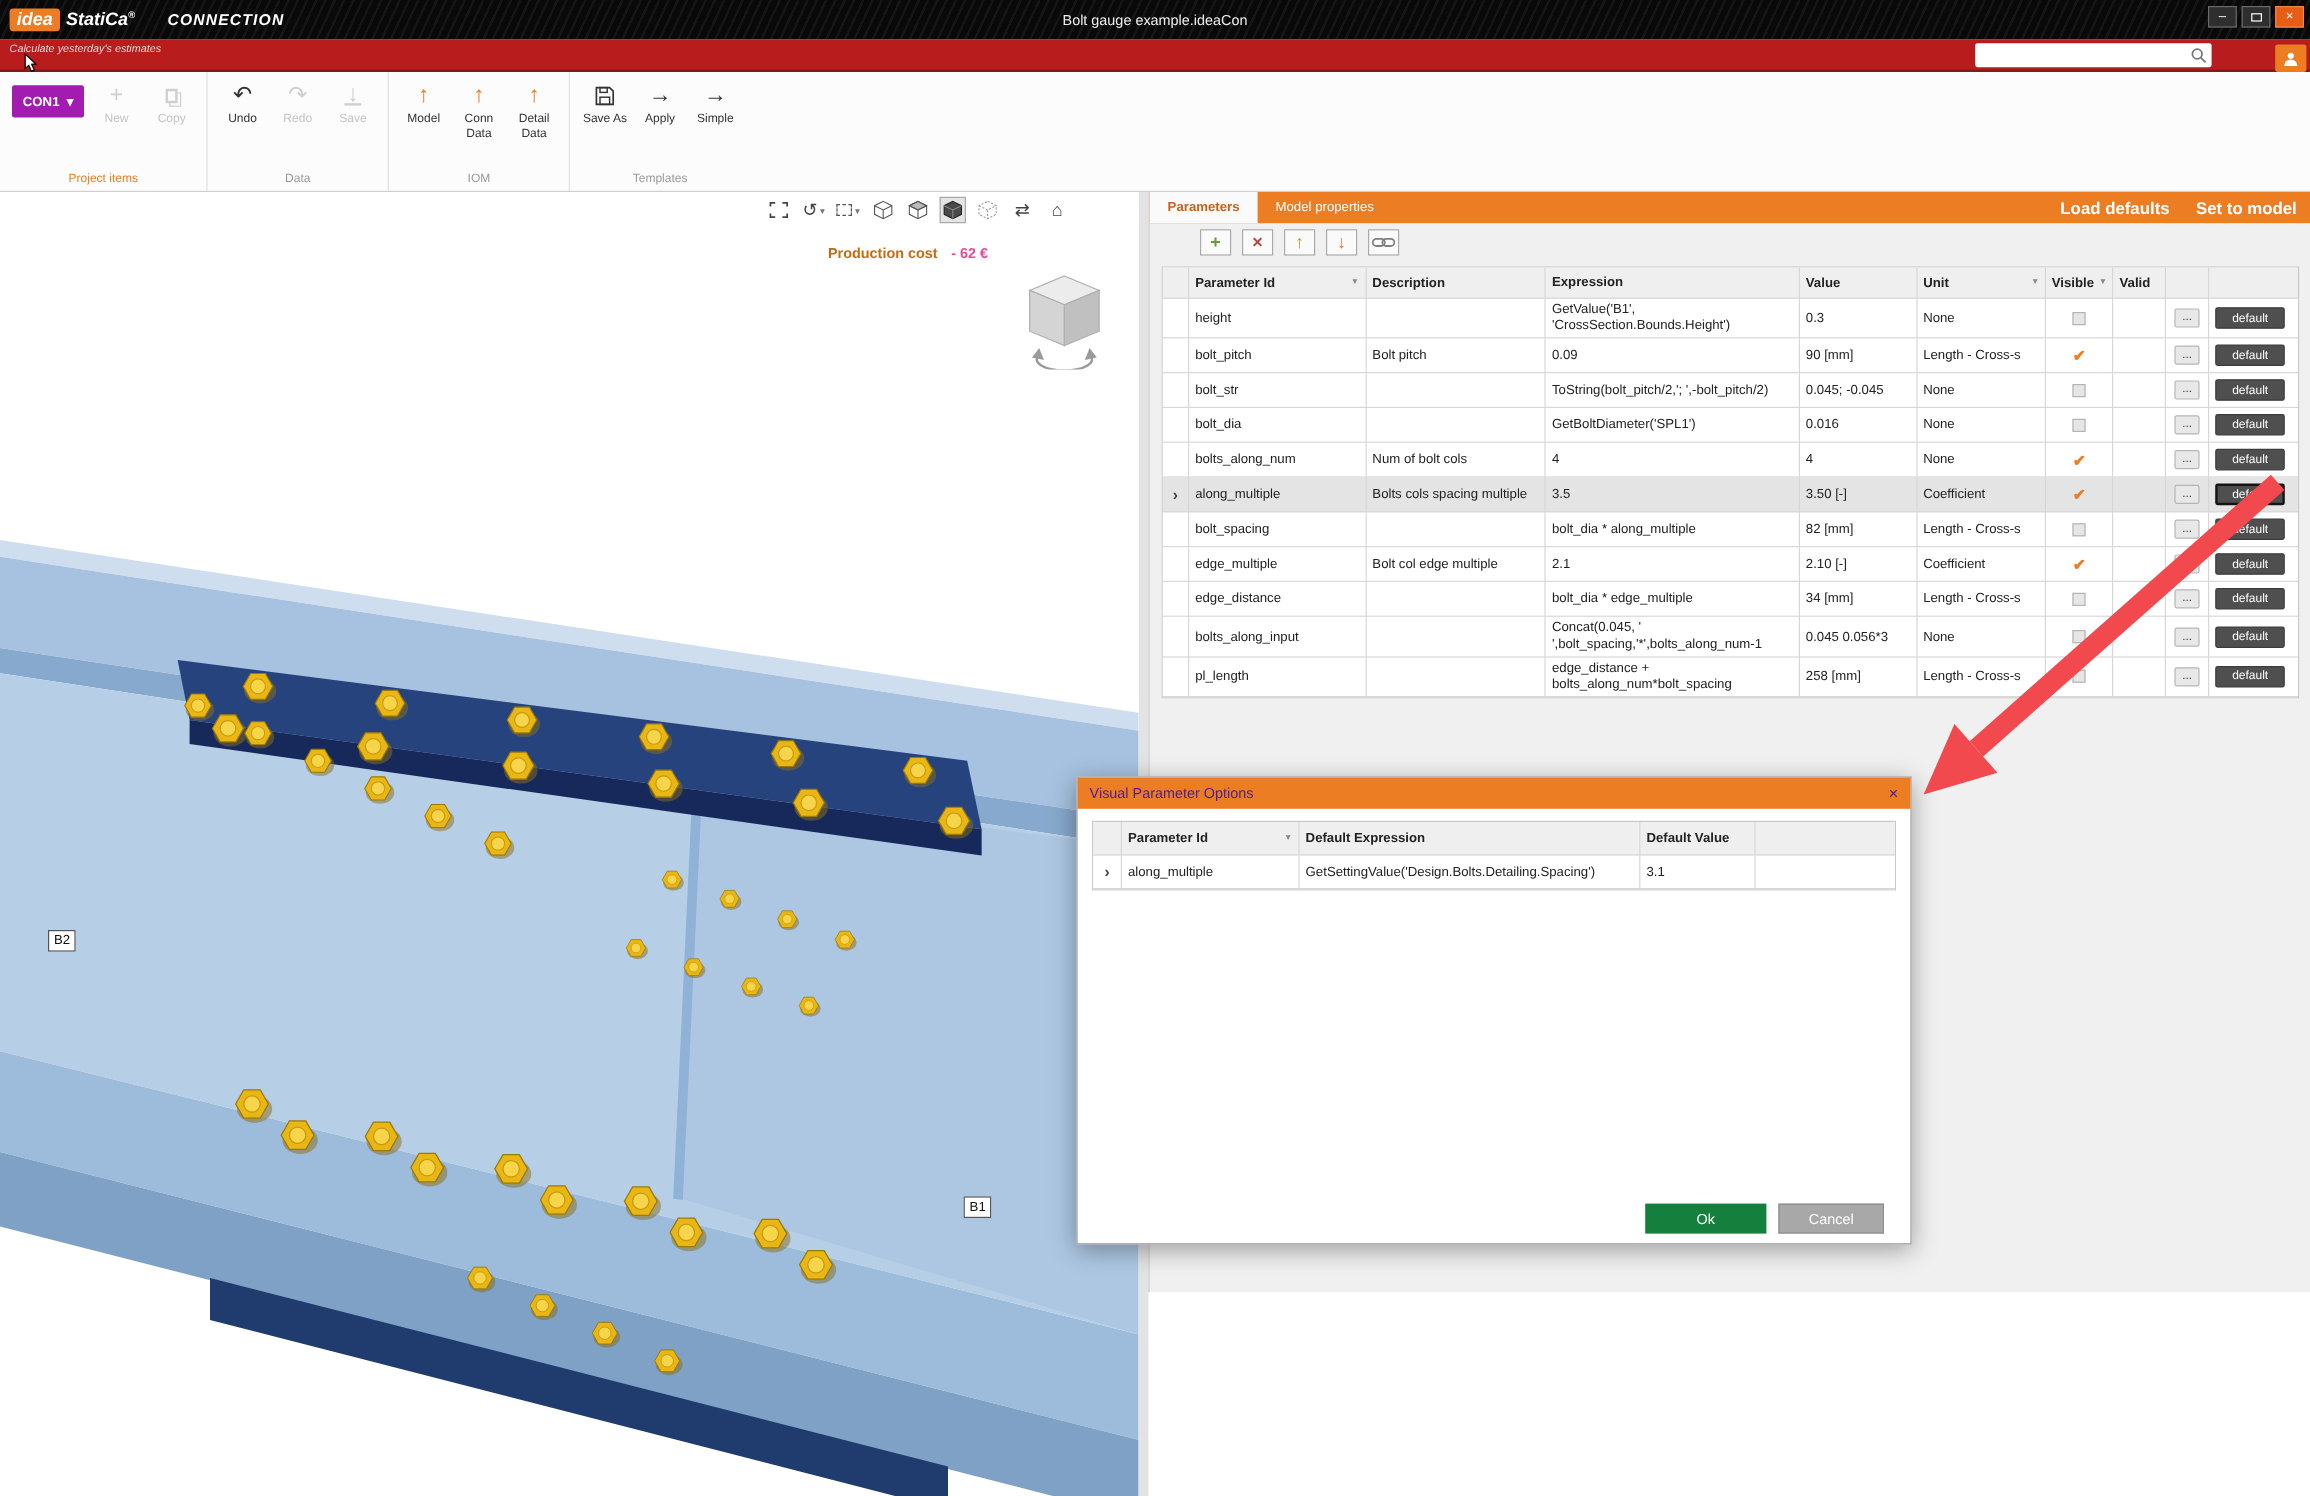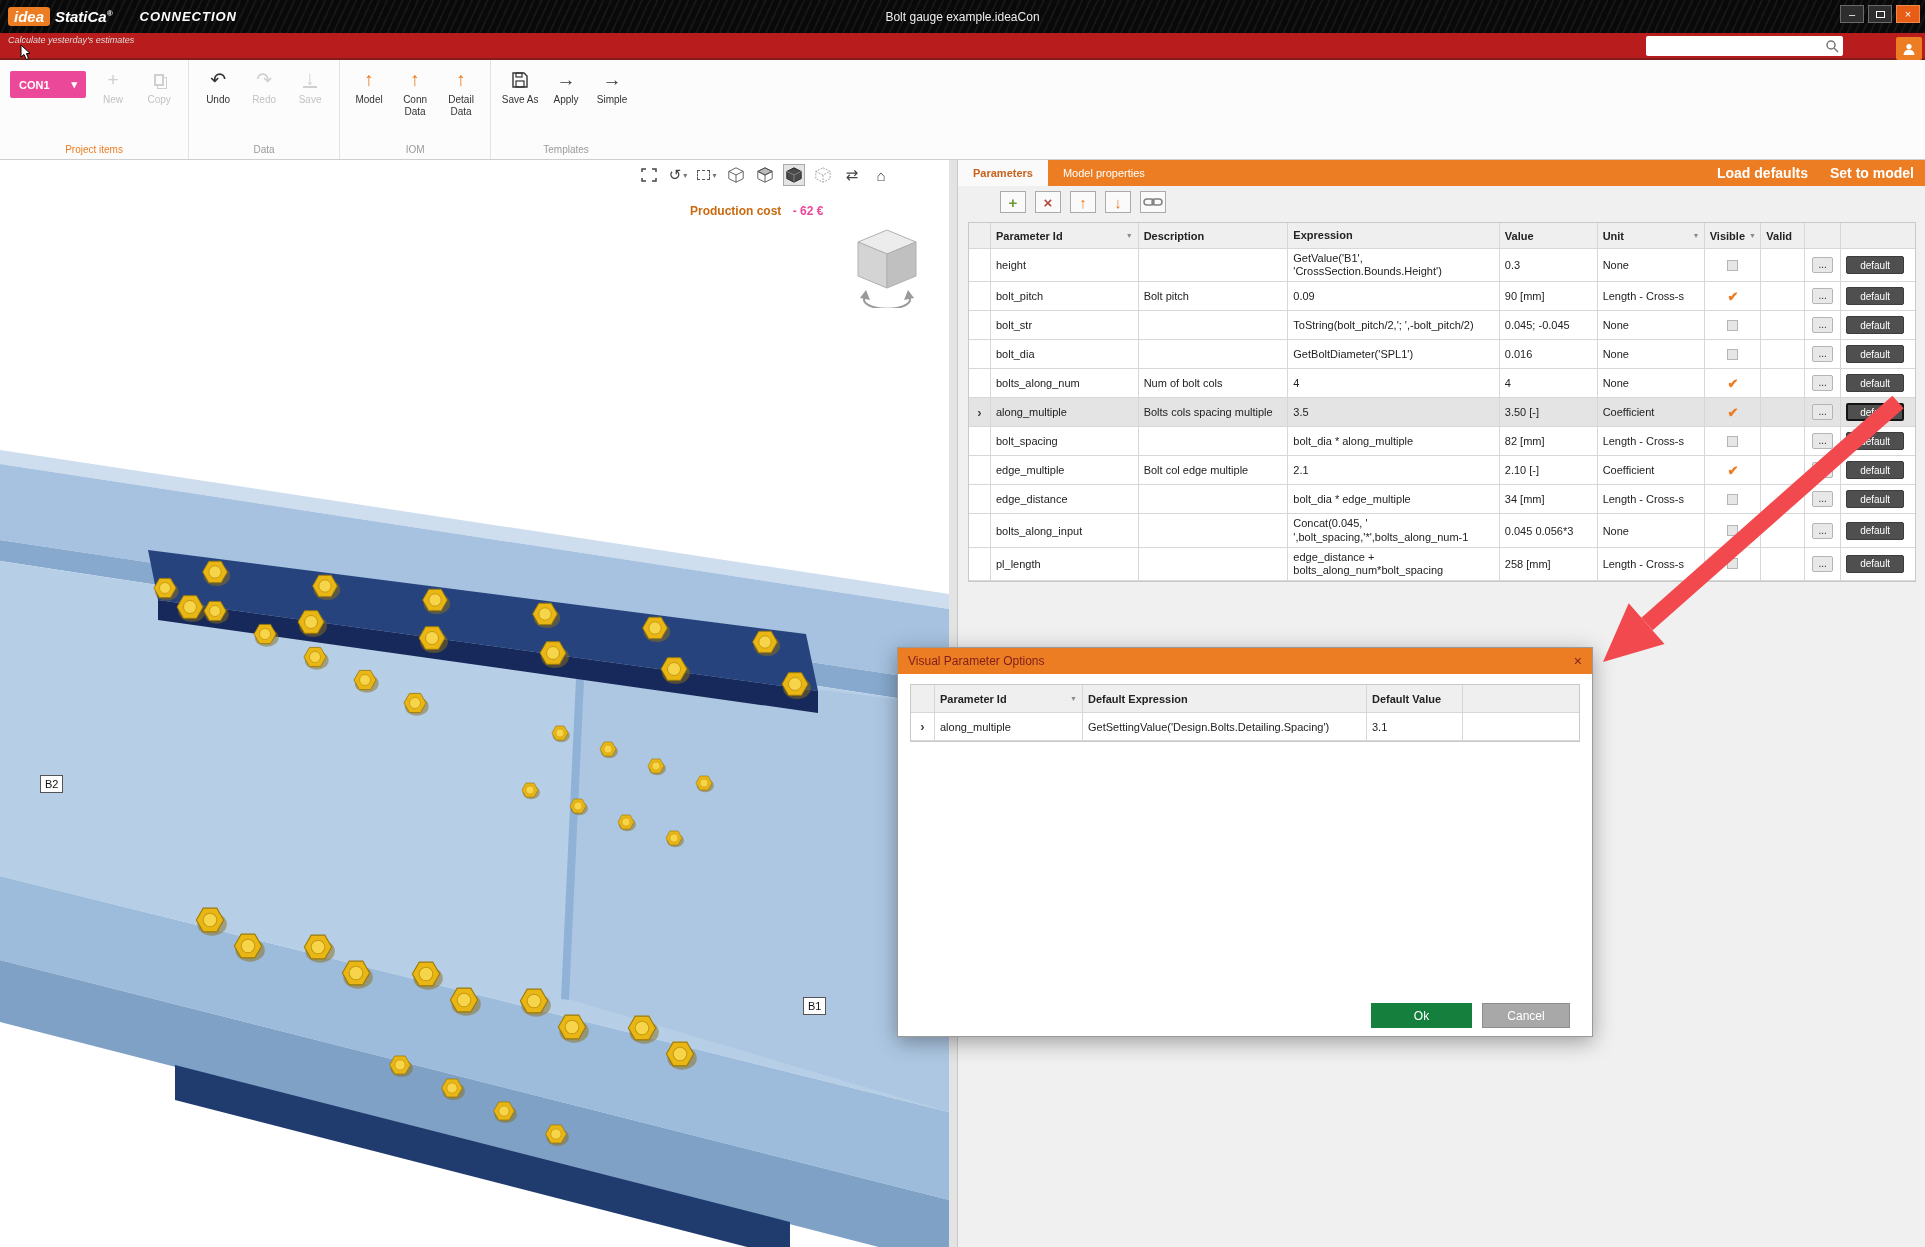--- a/index.html
+++ b/index.html
@@ -45,43 +45,43 @@
   .rgroup + .rgroup{border-left:1px solid #e2e2e2}
   .ritems{display:flex;gap:8px;flex:1;align-items:flex-start}
   .rlabel{text-align:center;font-size:10px;color:#9a9a9a;padding:3px 0 2px}
   .rlabel.orange{color:#ED7D23}
   .rbtn{width:38px;display:flex;flex-direction:column;align-items:center;gap:2px;font-size:10px;
     color:#333;text-align:center;line-height:1.15;cursor:default}
   .rbtn .ric{height:24px;display:flex;align-items:center;justify-content:center;font-size:19px}
   .rbtn.disabled{color:#c2c2c2}
   .rbtn.disabled .ric{color:#cfcfcf}
   .ric.orange{color:#ED7D23;font-weight:bold}
-  .con1-btn{height:27px;background:#ec4899;color:#fff;font-size:11px;font-weight:bold;
-    display:flex;align-items:center;gap:22px;padding:0 9px;border-radius:2px;margin-top:3px;cursor:default}
+  .con1-btn{height:27px;background:#a21caf;color:#fff;font-size:11px;font-weight:bold;
+    display:flex;align-items:center;gap:6px;padding:0 9px;border-radius:2px;margin-top:3px;cursor:default}
   .save-tray{border-bottom:2px solid #cfcfcf;padding:0 2px;line-height:14px}
   .copy-gl{width:10px;height:12px;border:2px solid #cfcfcf;box-shadow:3px 3px 0 -1px #fcfcfc,3px 3px 0 0 #cfcfcf}
 
   
   #viewport{position:absolute;left:0;top:160px;width:949px;height:1087px;background:#fff;overflow:hidden}
   #divider{position:absolute;left:949px;top:160px;width:8px;height:1087px;background:#e3e3e3}
   .viewtools{position:absolute;left:638px;top:4px;display:flex;gap:7px;align-items:center}
   .vicon{min-width:22px;height:22px;display:flex;align-items:center;justify-content:center;
     color:#444;font-size:15px;cursor:default}
   .vicon .chev{font-size:8px;color:#777;margin-left:2px}
   .vicon.active{background:#e4e4e4;border:1px solid #aaa}
   .dashed-box{width:13px;height:10px;border:1px dashed #555}
   .prodcost{position:absolute;left:690px;top:44px;font-size:12px}
   .prodcost .lbl{color:#c96a10;font-weight:bold}
   .prodcost .val{color:#ec4899;font-weight:bold;margin-left:8px}
   .beam-label{position:absolute;background:#fff;border:1px solid #555;font-size:11px;
     padding:0 4px;line-height:16px;color:#111}
   #navcube{position:absolute;left:852px;top:66px}
 
   
-  #rightpanel{position:absolute;left:957px;top:160px;width:968px;height:1087px;background:#f0f0f0;
+  #rightpanel{position:absolute;left:957px;top:160px;width:968px;height:917px;background:#f0f0f0;
     border-left:1px solid #c8c8c8}
   .panel-tabbar{height:26px;background:#ED7D23;display:flex;align-items:stretch;color:#fff}
   .ptab{display:flex;align-items:center;padding:0 15px;font-size:11px;cursor:default}
   .ptab.active{background:#fafafa;color:#c8611a;font-weight:bold}
   .ptab-spacer{flex:1}
   .plink{display:flex;align-items:center;padding:0 11px;font-size:14px;font-weight:bold;cursor:default}
   .panel-toolbar{height:32px;display:flex;align-items:center;gap:9px;padding-left:42px}
   .ptool-btn{width:26px;height:22px;border:1px solid #ababab;background:#fafafa;display:flex;
     align-items:center;justify-content:center;font-size:15px;font-weight:bold;cursor:default}
   .ptool-btn.green{color:#6f9732}
@@ -114,21 +114,21 @@
   .vis.checked{color:#ED7D23;font-weight:bold;font-size:13px}
   .dots{width:21px;height:16px;background:#e8e8e8;border:1px solid #b5b5b5;border-radius:2px;
     font-size:10px;line-height:8px;color:#333;cursor:default}
   .defbtn{width:58px;height:18px;background:#4f4f4f;border:1px solid #3c3c3c;border-radius:2px;
     color:#fff;font-size:10px;cursor:default}
   .defbtn.focused{border:2px solid #141414}
 
   
   #dialog{position:absolute;left:897px;top:647px;width:696px;height:390px;background:#fff;
     border:1px solid #9a9a9a;box-shadow:0 5px 20px rgba(0,0,0,.35);z-index:40}
-  .dlg-title{height:26px;background:#ED7D23;color:#7f1d1d;display:flex;align-items:center;
+  .dlg-title{height:26px;background:#ED7D23;color:#4c1d95;display:flex;align-items:center;
     padding:0 10px;font-size:12px}
   .dlg-close{margin-left:auto;font-size:14px;cursor:default}
   .dtable{margin:10px 12px 0;border:1px solid #c9c9c9;font-size:11px}
   .dtable .thead{min-height:28px}
   .dtable .trow{min-height:28px}
   .d-exp{width:24px;justify-content:center}
   .d-id{width:148px}
   .d-expr{width:284px}
   .d-val{width:96px}
   .d-fill{flex:1}

